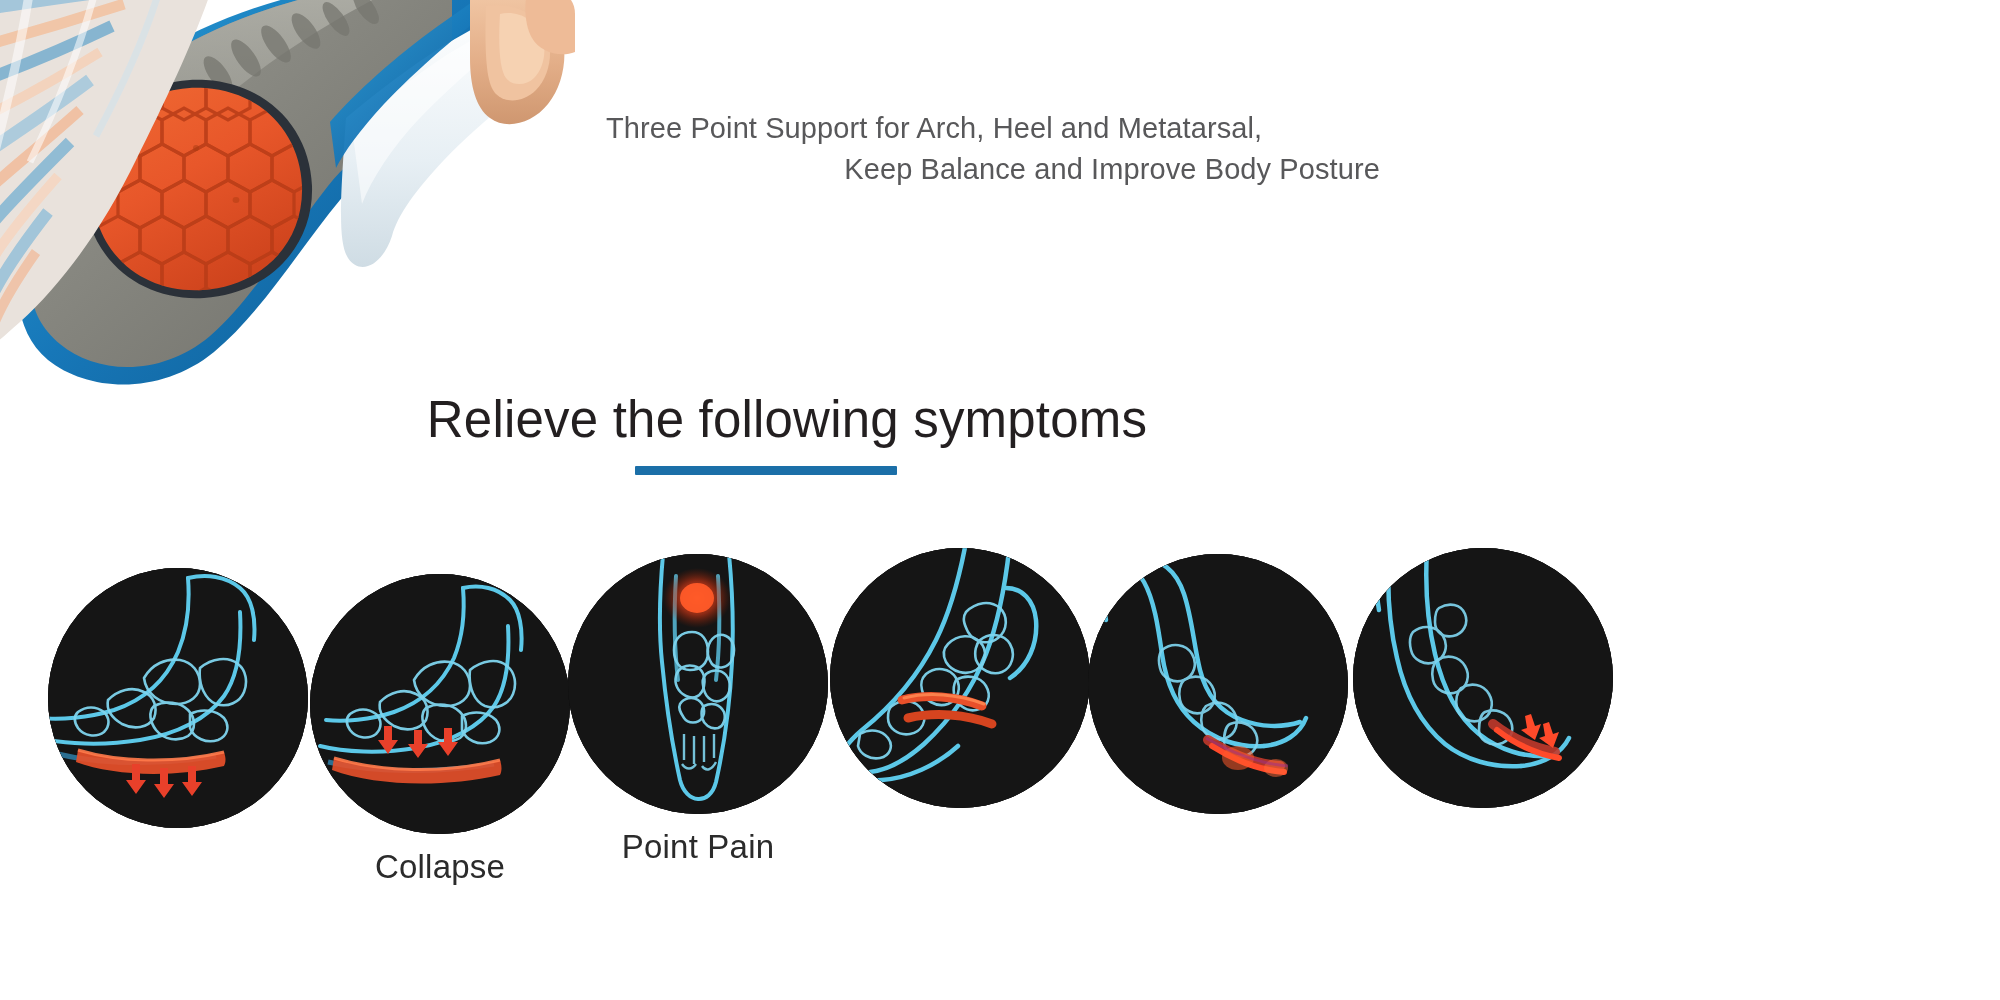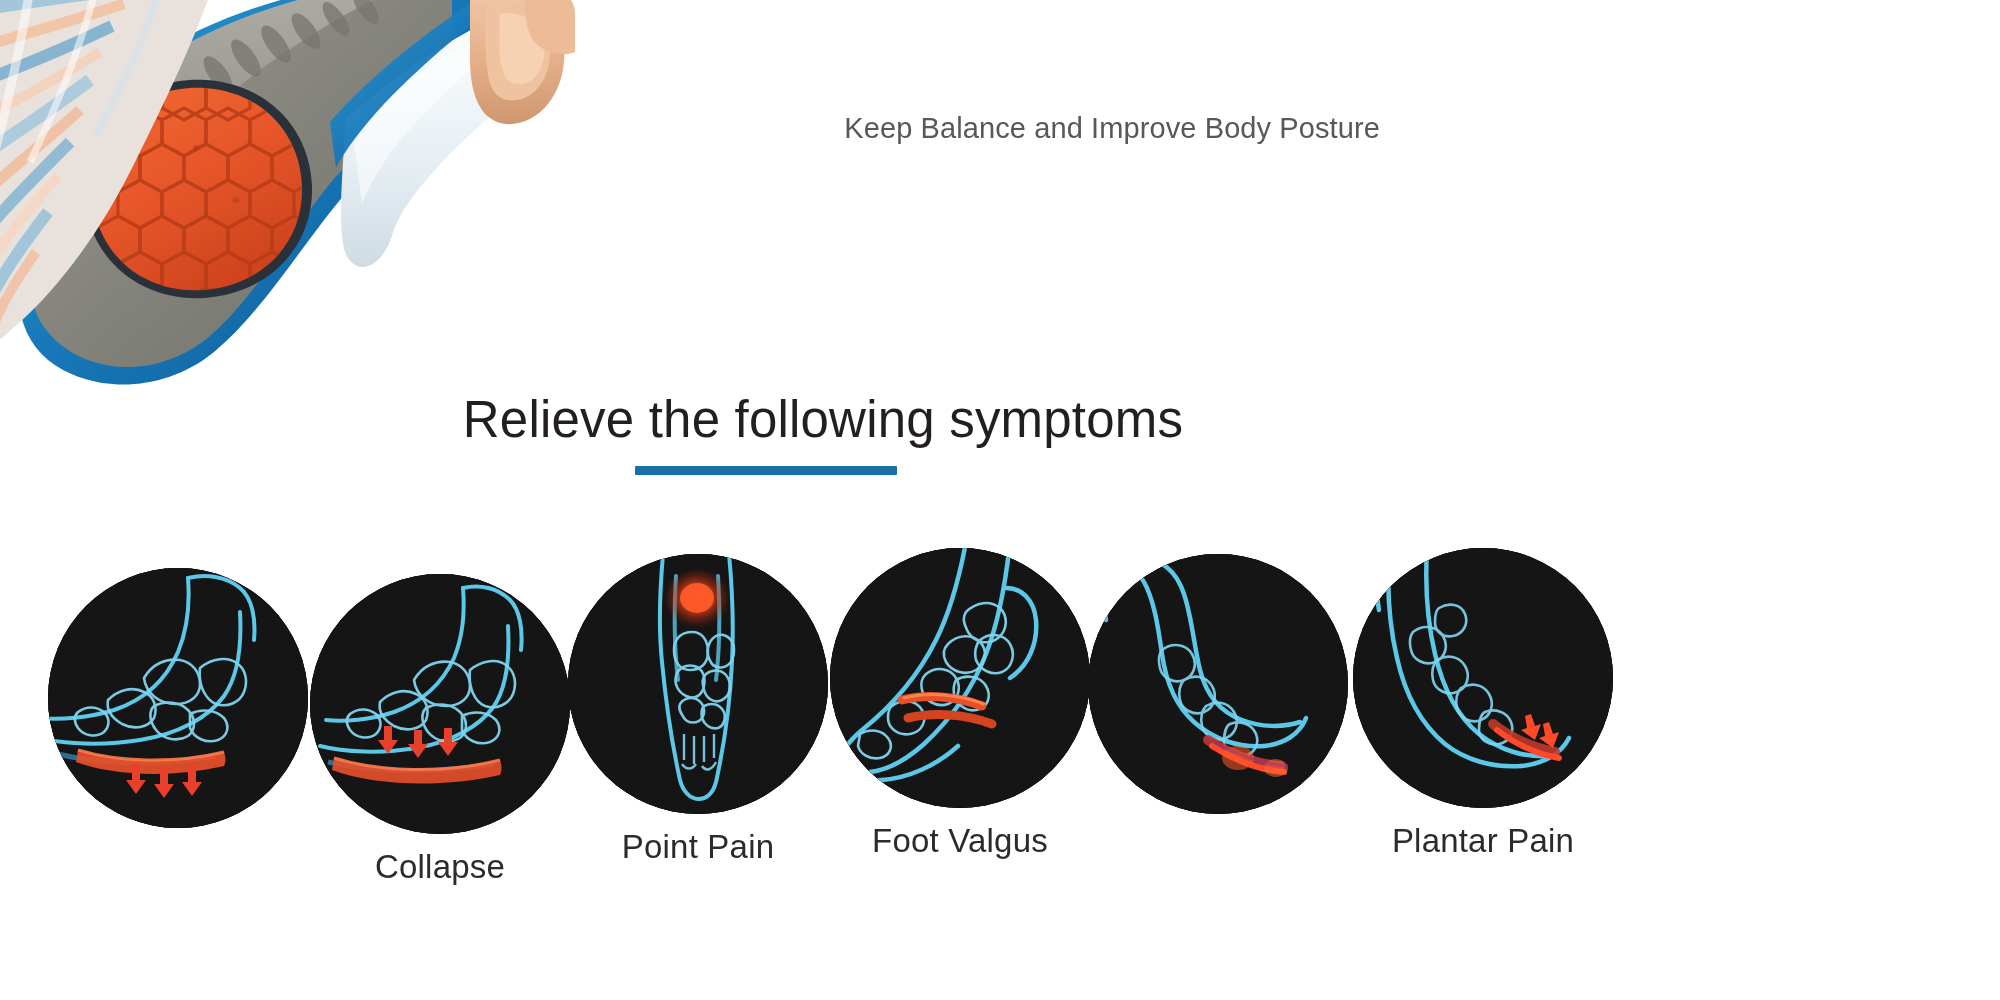--- a/index.html
+++ b/index.html
@@ -32,21 +32,20 @@
   .headline .l1{display:block;text-align:left;padding-left:6px;}
 
   
   .title{
     position:absolute;left:787px;top:390px;
     transform:translateX(-50%);
     font-size:51px;
     color:#231f20;
     white-space:nowrap;
     letter-spacing:.2px;
-    margin-left:36px;
   }
   .title-rule{
     position:absolute;left:635px;top:466px;
     width:262px;height:9px;
     background:#1b6fa8;
     border-radius:1px;
   }
 
   
   .symptoms{
@@ -222,20 +221,21 @@
             <path d="M30,-12 C22,40 6,110 -10,170" stroke="#ffffff" stroke-width="9" fill="none"></path>
             <path d="M96,-12 C84,34 62,96 30,162" stroke="#ffffff" stroke-width="7" fill="none"></path>
             <path d="M160,-12 C148,28 126,80 96,136" stroke="#cfe2ee" stroke-width="7" fill="none"></path>
           </g>
         </g>
       </g>
     </svg>
   </div>
 
   <div class="headline">
+    <span class="l1">Three Point Support for Arch, Heel and Metatarsal,</span>
     <span class="l2">Keep Balance and Improve Body Posture</span>
   </div>
 
   <div class="title">Relieve the following symptoms</div>
   <div class="title-rule"></div>
 
   <div class="symptoms">
 
     <div class="sym" style="left:40px;top:0;">
       <div class="disc">
@@ -360,21 +360,20 @@
             <path d="M30,186 C40,180 52,182 58,190 C64,198 60,208 50,210 C40,212 30,206 28,198 Z"></path>
           </g>
 
           <g>
             <path d="M72,152 C96,146 126,148 152,158" stroke="#e8502a" stroke-width="9" fill="none" stroke-linecap="round"></path>
             <path d="M78,170 C104,164 136,166 162,176" stroke="#d6441f" stroke-width="9" fill="none" stroke-linecap="round"></path>
             <path d="M74,150 C98,144 128,146 154,156" stroke="#ff8a52" stroke-width="3" fill="none" stroke-linecap="round" opacity=".85"></path>
           </g>
         </svg>
       </div>
-      <div class="cap">Foot Valgus</div>
     </div>
 
     <div class="sym" style="left:1080px;top:-14px;">
       <div class="disc">
         <svg viewBox="0 0 260 260">
           <rect width="260" height="260" fill="#151515"></rect>
           <g fill="none" stroke="#5cc8e8" stroke-width="4.5" stroke-linecap="round" stroke-linejoin="round">
             <path d="M24,14 C34,10 48,14 56,28 C66,46 70,72 74,100 C78,128 88,152 106,168
                      C126,186 152,194 176,192"></path>
             <path d="M54,6 C72,4 88,16 96,40 C104,64 106,92 112,116 C118,140 132,158 154,166
@@ -421,17 +420,16 @@
           <g>
             <path d="M140,176 C158,190 180,200 202,204" stroke="#c0392b" stroke-width="10" fill="none" stroke-linecap="round" opacity=".9"></path>
             <path d="M144,182 C162,196 184,206 206,210" stroke="#ff4a2a" stroke-width="6" fill="none" stroke-linecap="round"></path>
             <g fill="#ff4a2a">
               <path d="M172,168 L178,166 L182,178 L188,176 L182,192 L168,182 L174,180 Z"></path>
               <path d="M190,176 L196,174 L200,186 L206,184 L200,200 L186,190 L192,188 Z"></path>
             </g>
           </g>
         </svg>
       </div>
-      <div class="cap">Plantar Pain</div>
     </div>
 
   </div>
 </div>
 
 </body></html>

